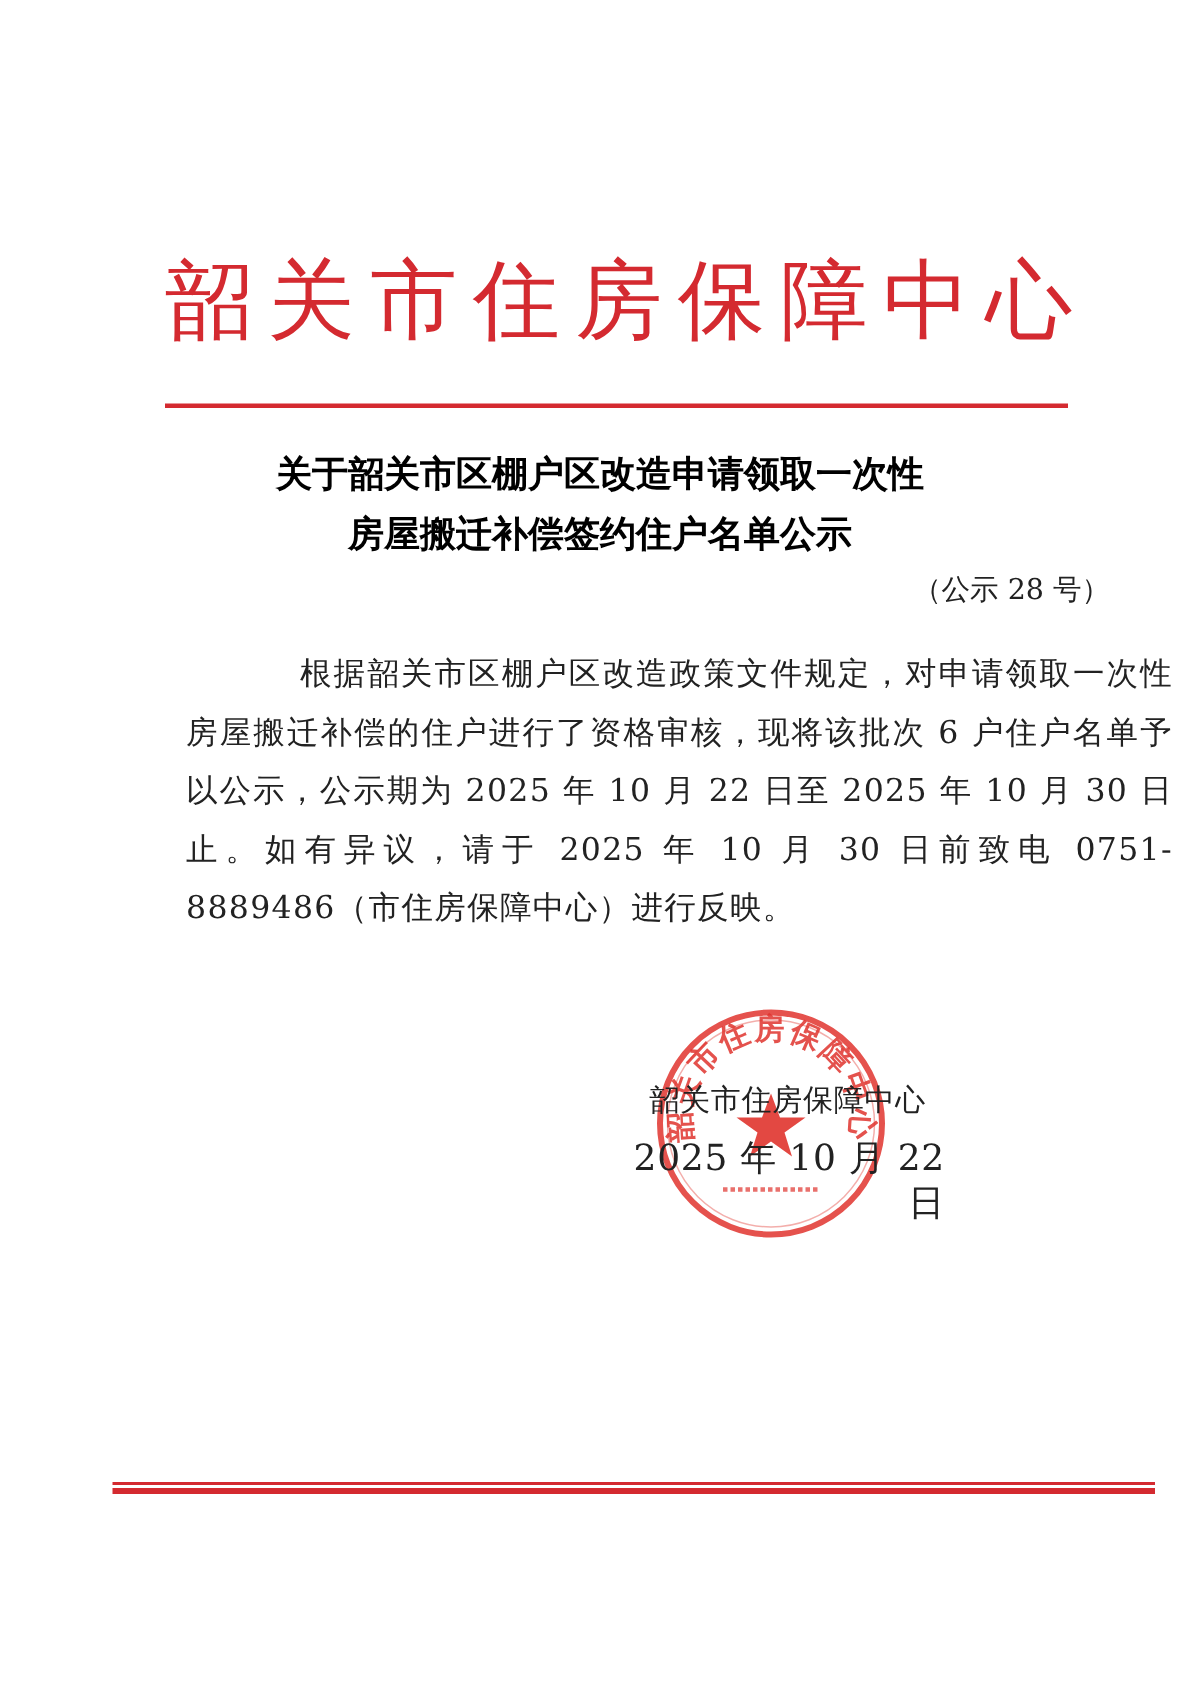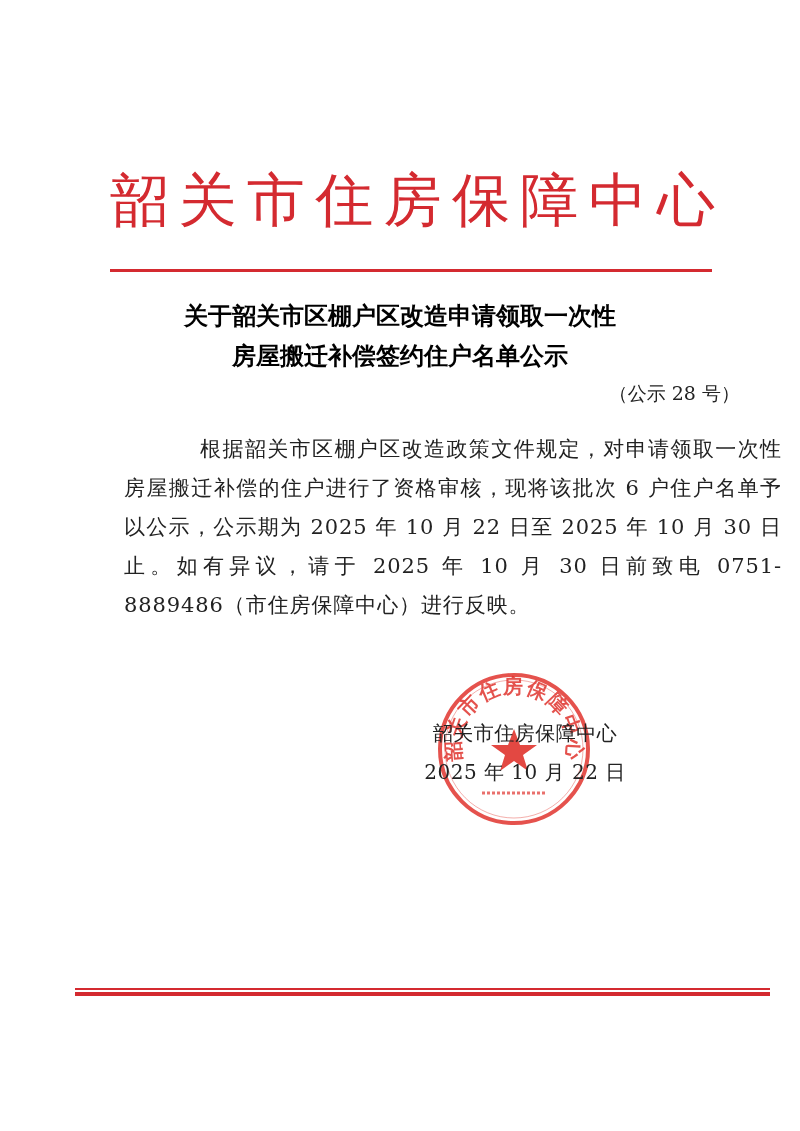--- a/index.html
+++ b/index.html
@@ -35,22 +35,22 @@
   }
   .body-text p { margin: 0; text-indent: 76px; }
   .seal {
     left: 436px; top: 671px; width: 156px; height: 156px;
   }
   .sign-org {
     left: 420px; top: 718px; width: 210px; text-align: center;
     font-size: 20px; line-height: 30px; color: #222; letter-spacing: 0.5px;
   }
   .sign-date {
-    left: 420px; top: 757px; width: 210px; text-align: center;
-    font-size: 20px; line-height: 30px; color: #222; letter-spacing: 0.5px;
+    left: 420px; top: 757px; width: 210px; text-align: right;
+    font-size: 24px; line-height: 30px; color: #222; letter-spacing: 0.5px;
   }
   .footer-rule-1 {
     left: 75px; top: 988px; width: 695px; height: 2px; background: #d42a30;
   }
   .footer-rule-2 {
     left: 75px; top: 992px; width: 695px; height: 4px; background: #d42a30;
   }
 </style>
 </head>
 <body>

